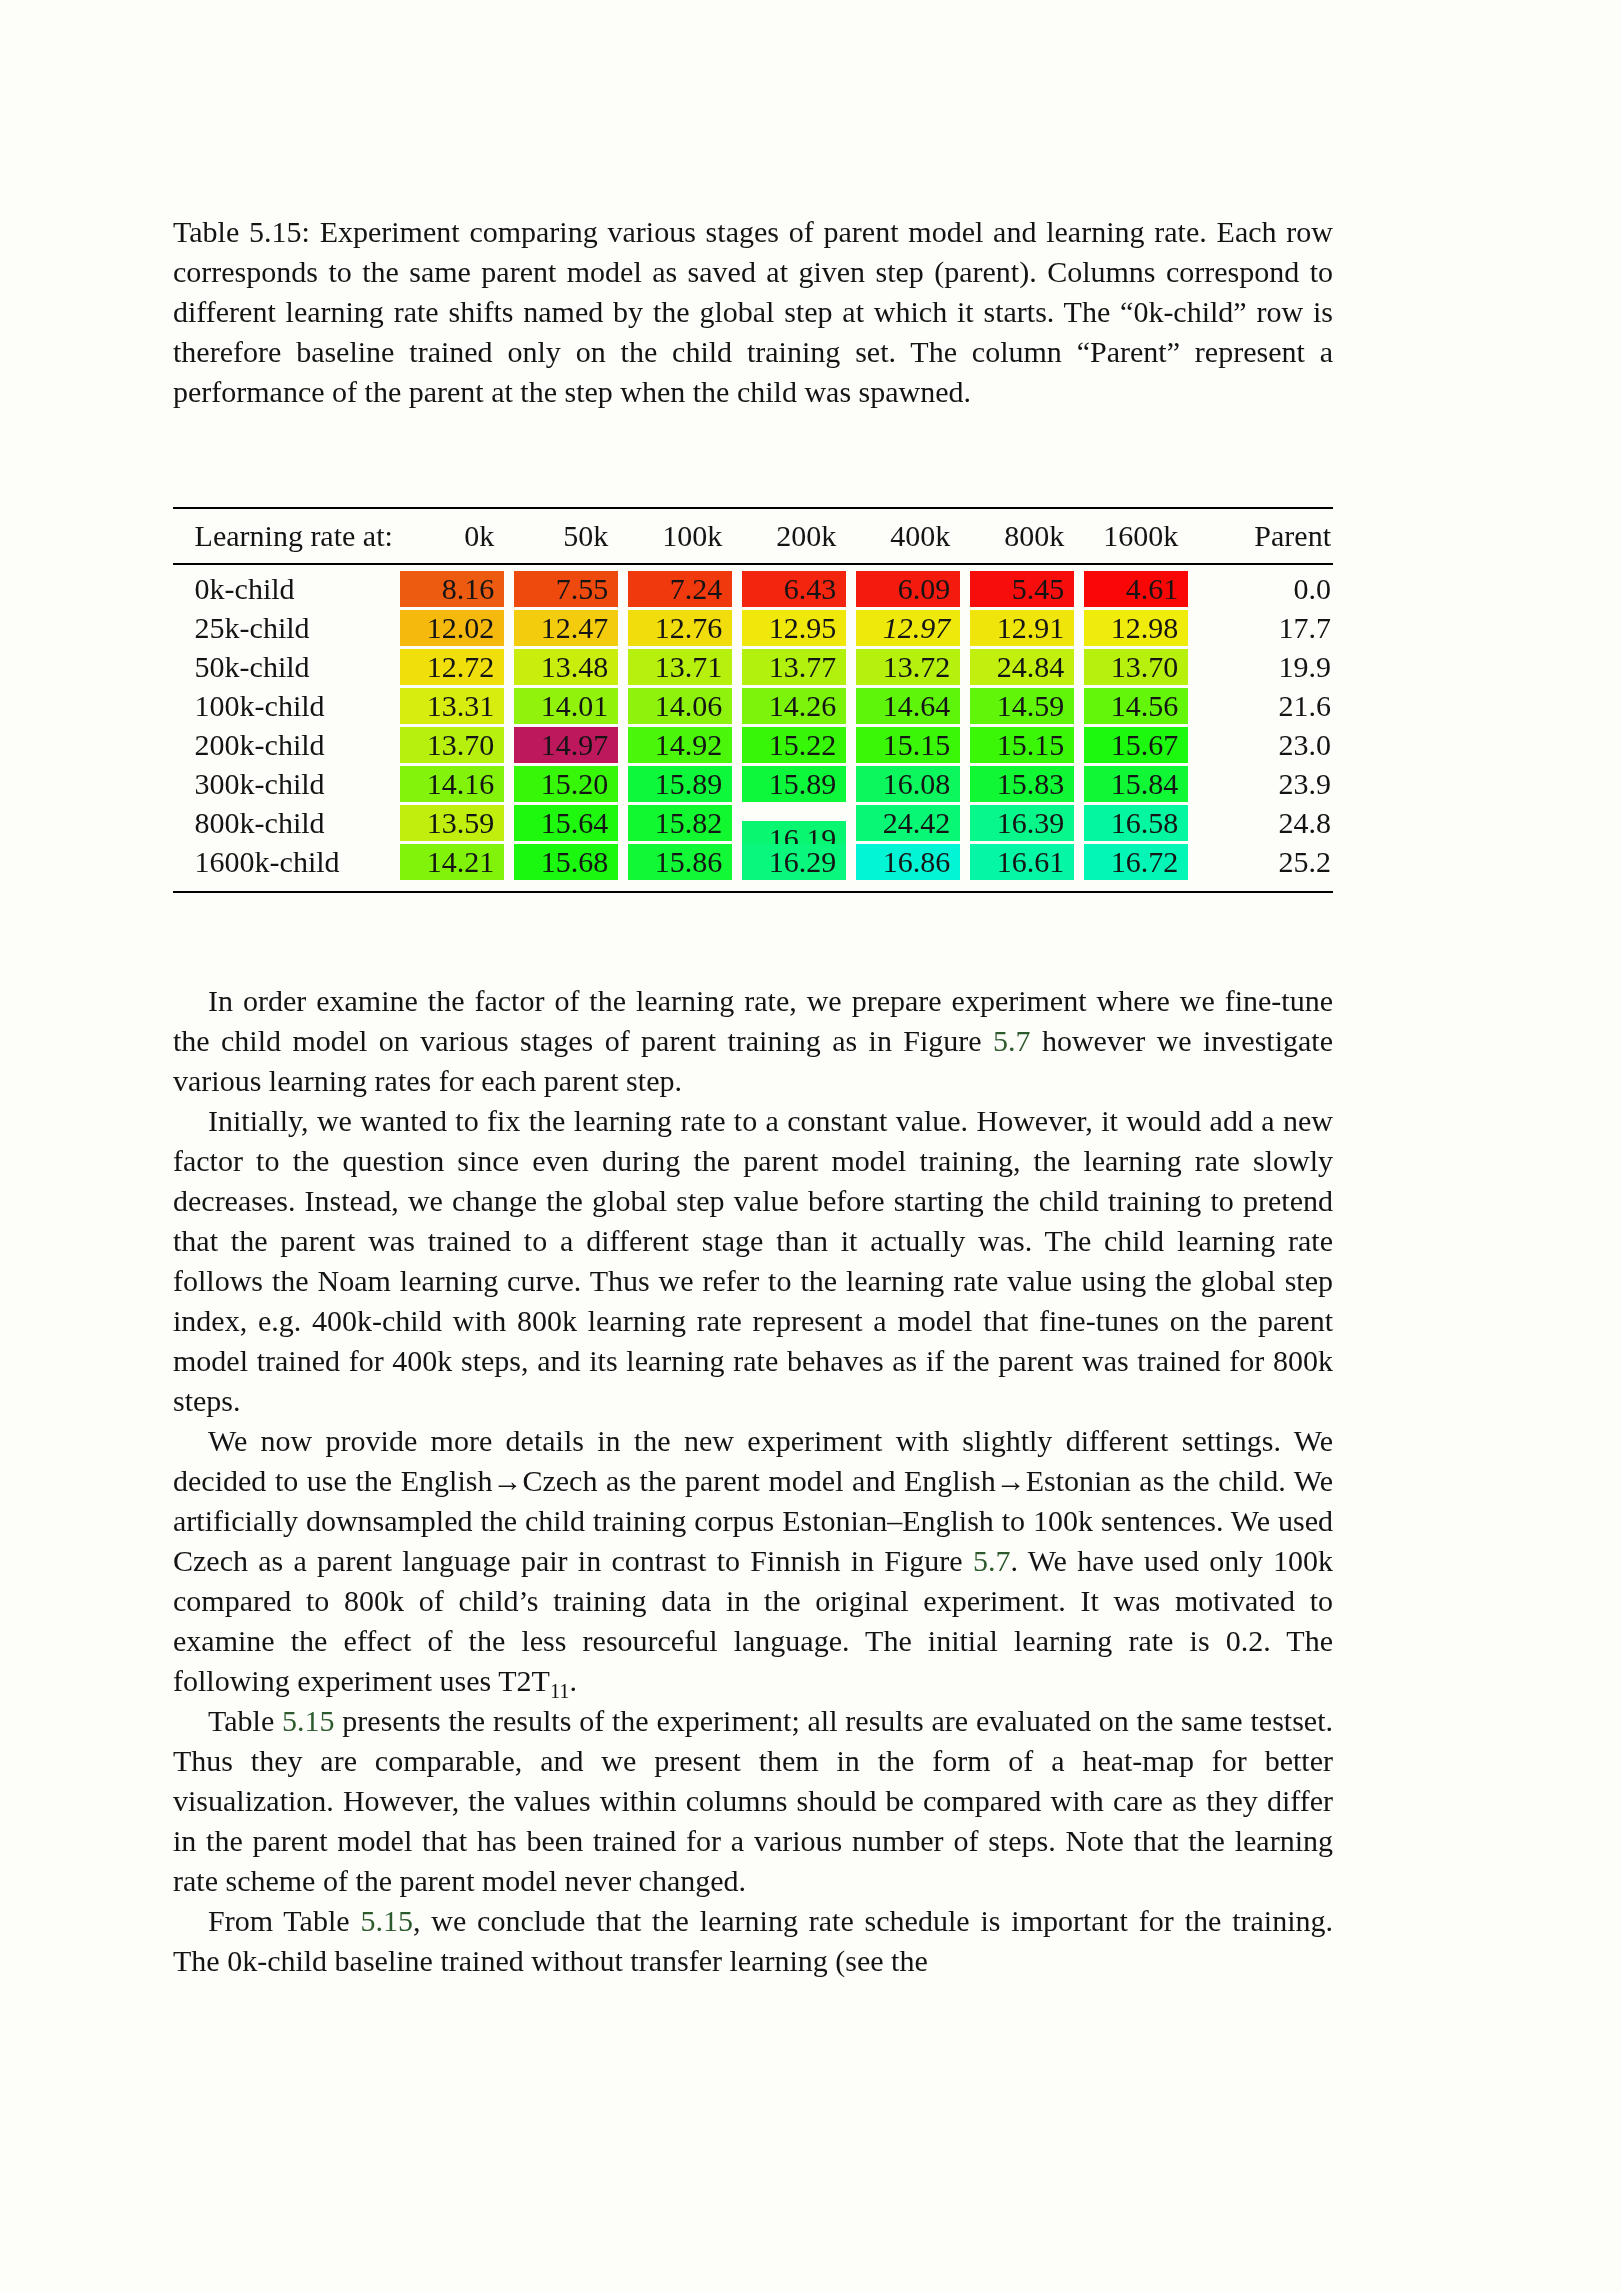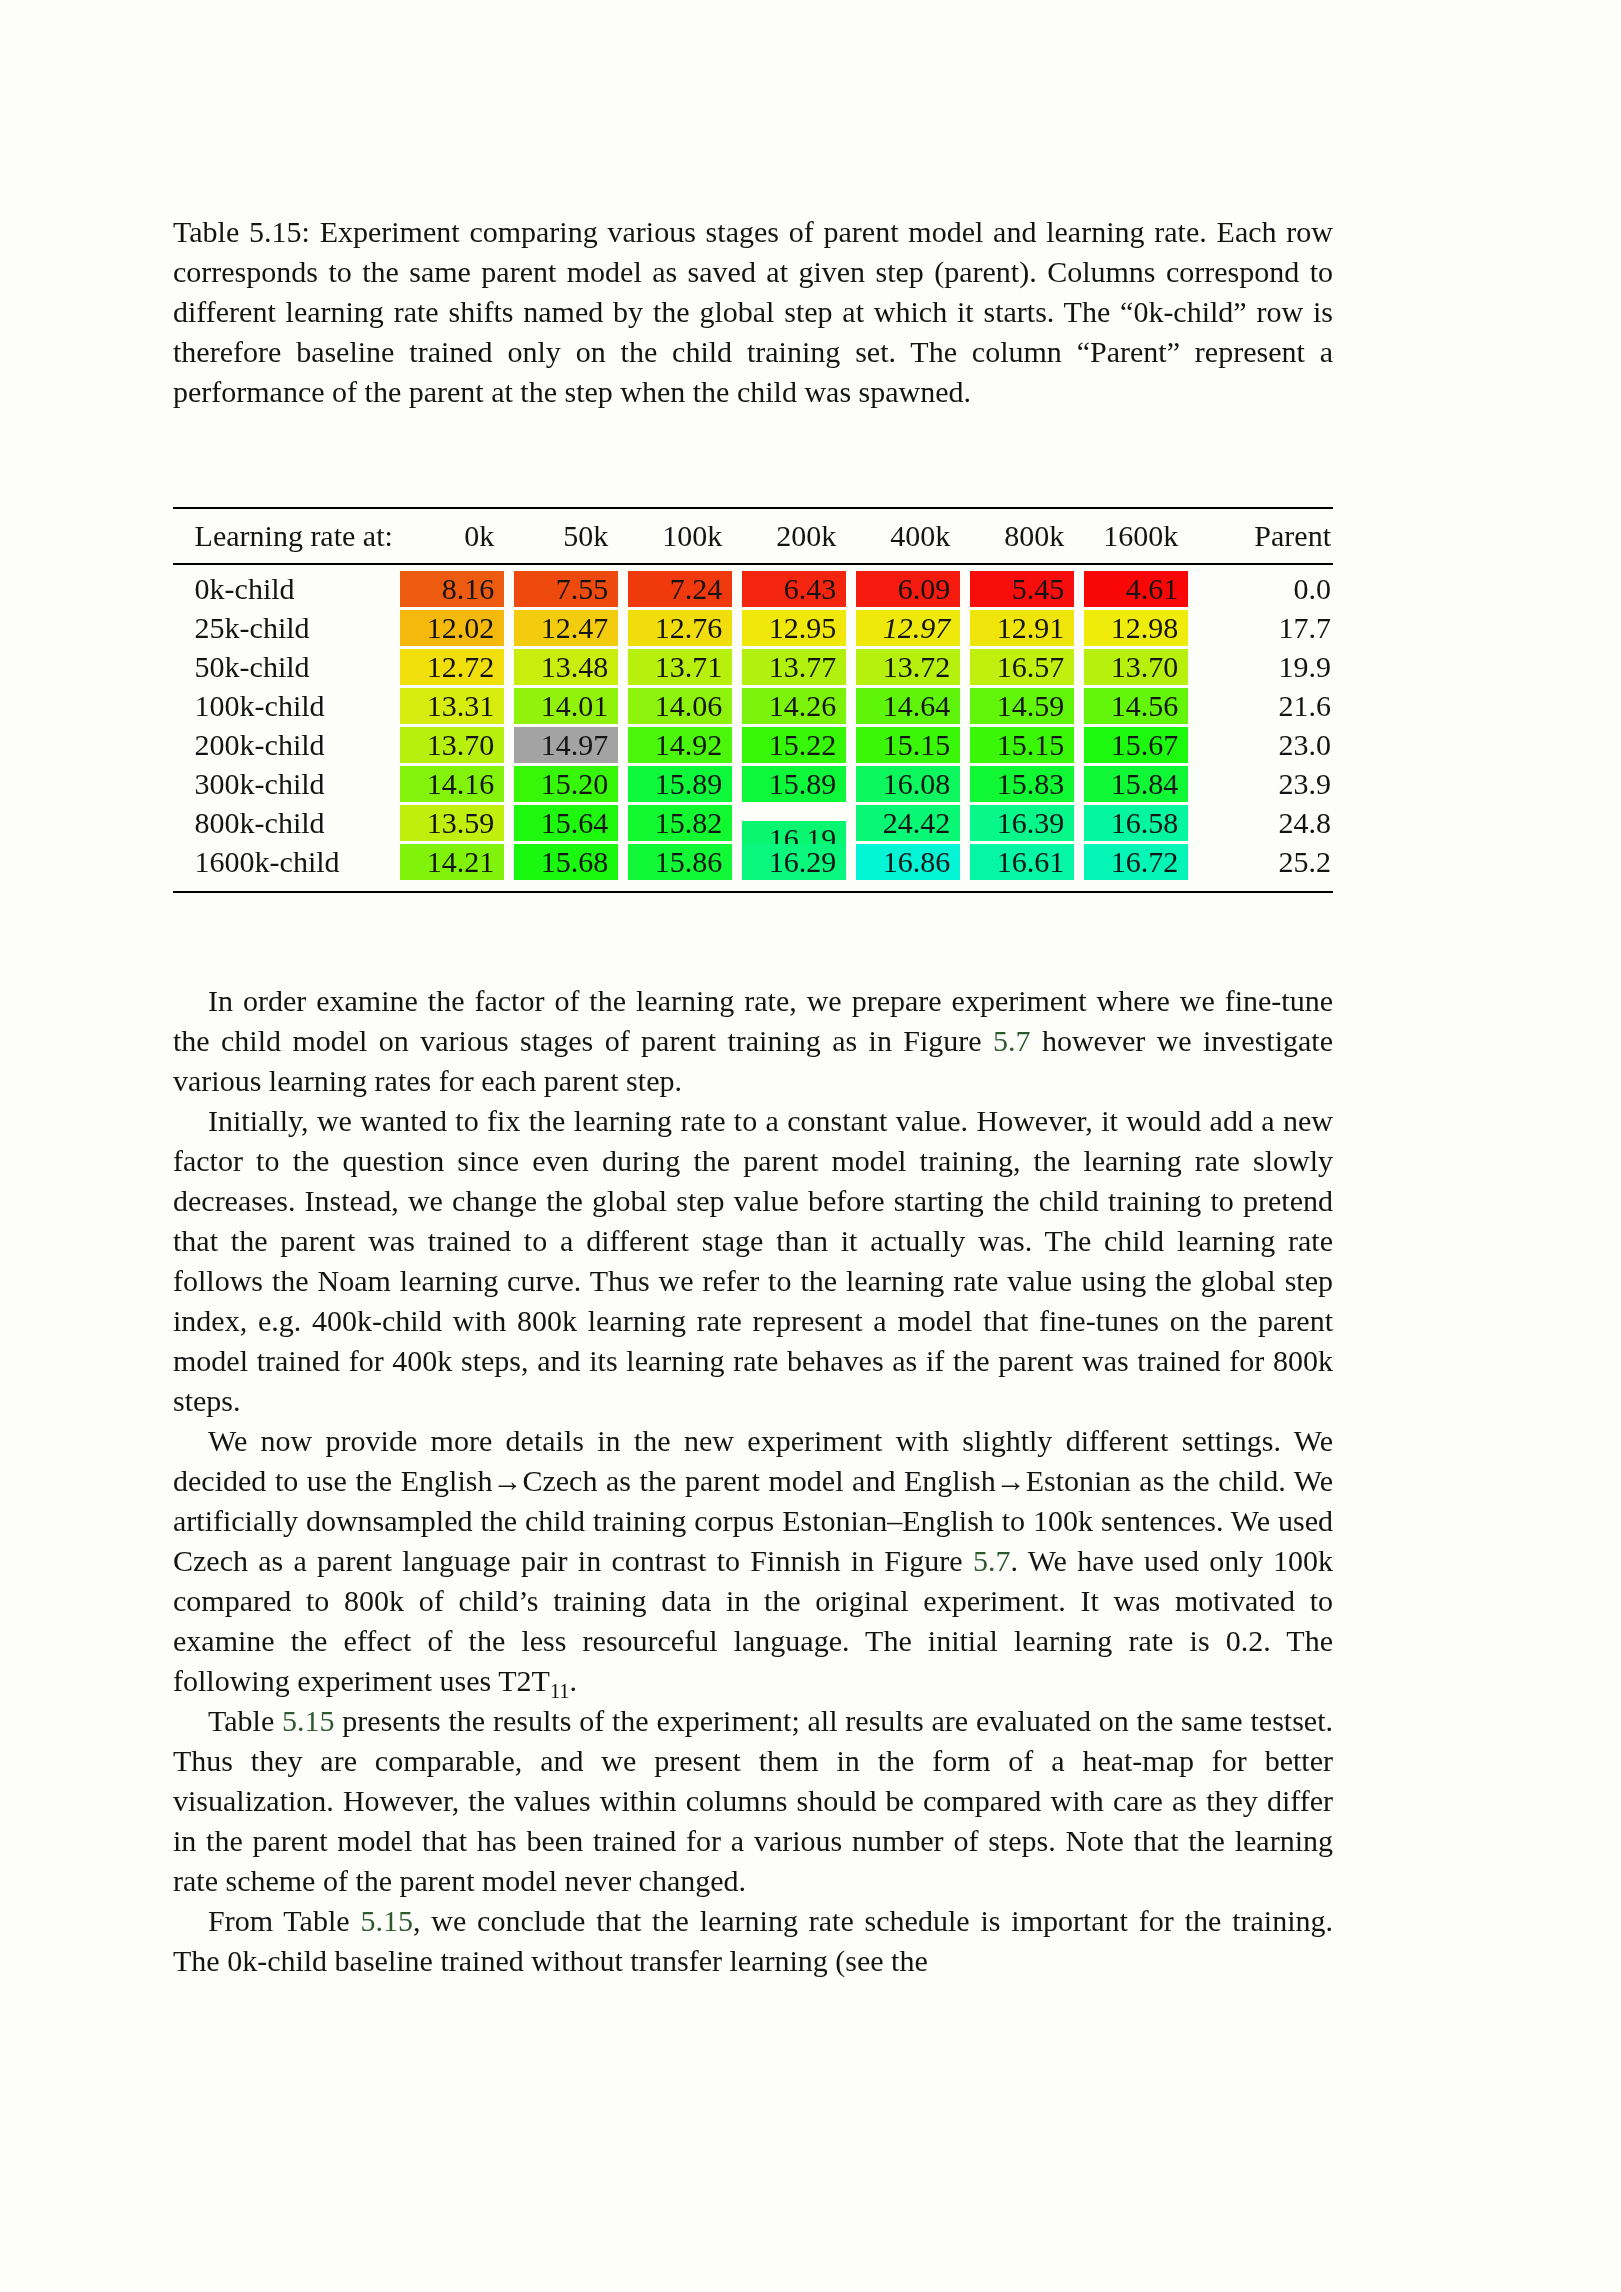--- a/index.html
+++ b/index.html
@@ -145,21 +145,21 @@
           <div class="val-cell">
             <div class="box" style="background: rgb(183, 240, 13);">13.71</div>
           </div>
           <div class="val-cell">
             <div class="box" style="background: rgb(178, 240, 13);">13.77</div>
           </div>
           <div class="val-cell">
             <div class="box" style="background: rgb(182, 240, 13);">13.72</div>
           </div>
           <div class="val-cell">
-            <div class="box" style="background: rgb(193, 239, 14);">16.57</div>
+            <div class="box" style="background: rgb(193, 239, 14);">24.84</div>
           </div>
           <div class="val-cell">
             <div class="box" style="background: rgb(184, 240, 13);">13.70</div>
           </div>
           <div class="parent-cell">19.9</div>
         </div>
         <div class="trow">
           <div class="row-label">100k-child</div>
           <div class="val-cell">
             <div class="box" style="background: rgb(215, 236, 15);">13.31</div>
@@ -183,21 +183,21 @@
             <div class="box" style="background: rgb(99, 245, 10);">14.56</div>
           </div>
           <div class="parent-cell">21.6</div>
         </div>
         <div class="trow">
           <div class="row-label">200k-child</div>
           <div class="val-cell">
             <div class="box" style="background: rgb(184, 240, 13);">13.70</div>
           </div>
           <div class="val-cell">
-            <div class="box" style="background: #a3a3a3;">14.97</div>
+            <div class="box" style="background: #be185d;">14.97</div>
           </div>
           <div class="val-cell">
             <div class="box" style="background: rgb(74, 246, 9);">14.92</div>
           </div>
           <div class="val-cell">
             <div class="box" style="background: rgb(54, 247, 8);">15.22</div>
           </div>
           <div class="val-cell">
             <div class="box" style="background: rgb(58, 247, 8);">15.15</div>
           </div>

